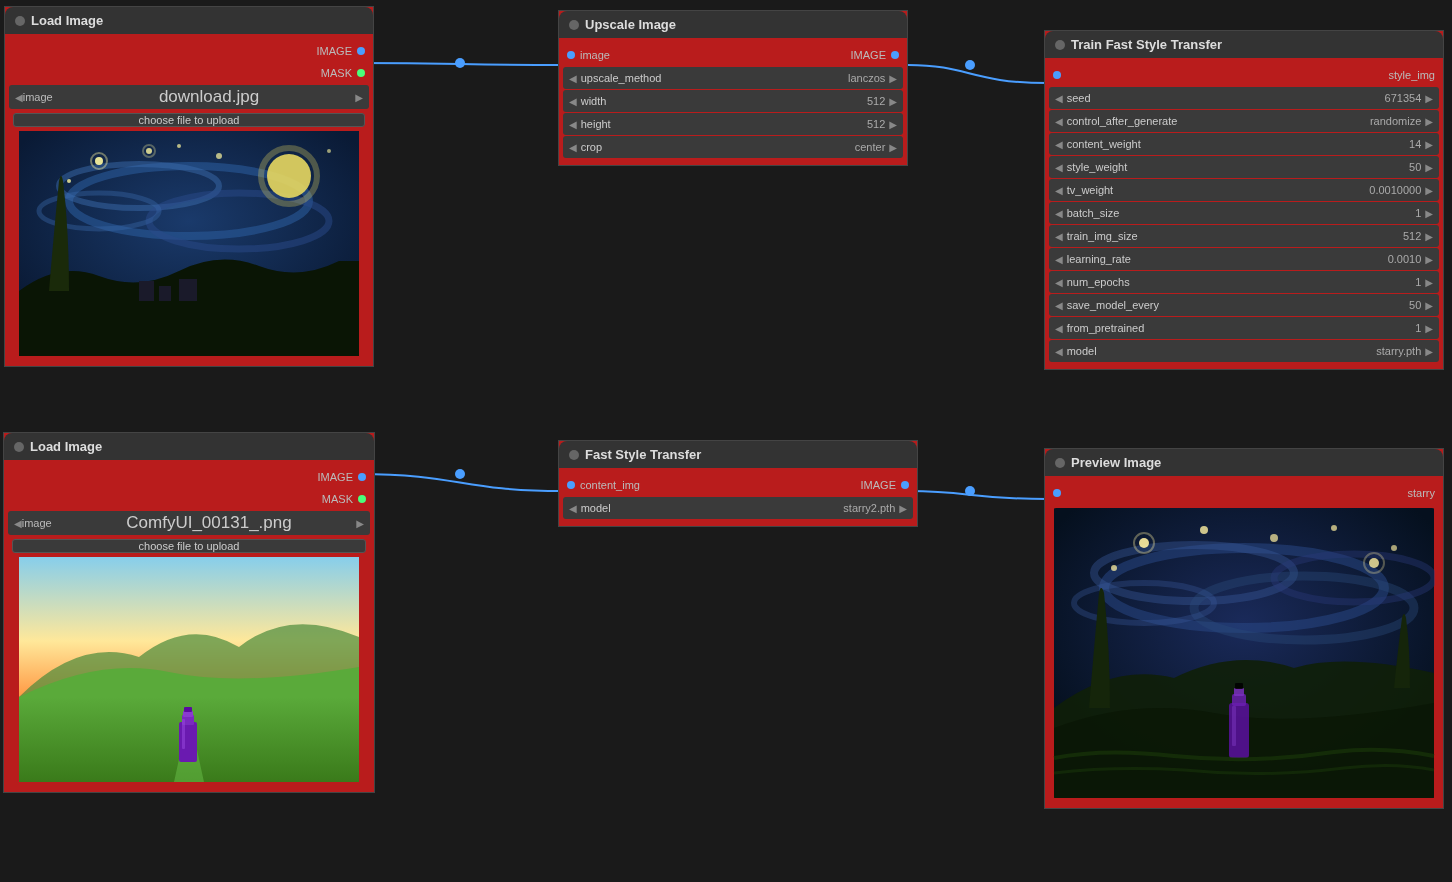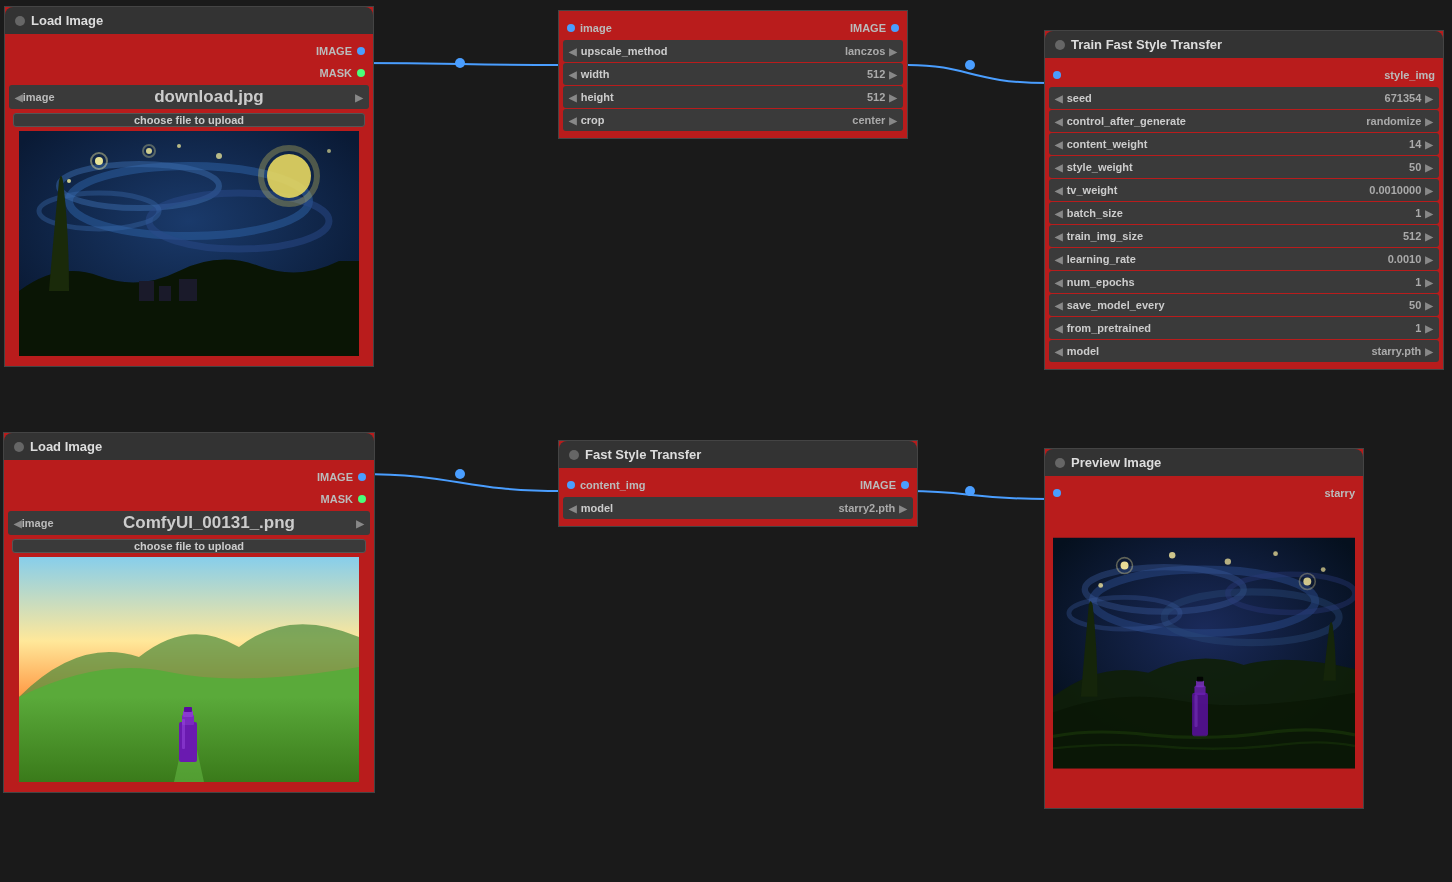--- a/index.html
+++ b/index.html
@@ -40,21 +40,20 @@
       background: #666;
       flex-shrink: 0;
     }
     .node-title {
       font-size: 13px;
       color: #ddd;
       font-weight: bold;
     }
     .node-body {
       padding: 6px 0;
-      font-weight: bold;
     }
     
     .port-row {
       display: flex;
       align-items: center;
       justify-content: space-between;
       padding: 2px 8px;
       min-height: 22px;
     }
     .port-label {
@@ -308,20 +307,24 @@
           <rect x="164" y="154" width="10" height="6" rx="1" fill="#8a3ad0"></rect>
           <rect x="165" y="150" width="8" height="5" rx="1" fill="#5a0aa0"></rect>
 
           <rect x="163" y="162" width="3" height="30" rx="1" fill="#9a4ae0" opacity="0.5"></rect>
         </svg>
       </div>
     </div>
   </div>
 
   <div class="node" style="left:558px;top:10px;width:350px;">
+    <div class="node-header">
+      <div class="node-dot"></div>
+      <span class="node-title">Upscale Image</span>
+    </div>
     <div class="node-body">
 
       <div class="port-row">
         <div class="port-dot port-dot-left"></div>
         <span class="port-label">image</span>
         <span style="flex:1"></span>
         <span class="port-label">IMAGE</span>
         <div class="port-dot port-dot-right" style="background:#4a9eff;"></div>
       </div>
 
@@ -456,21 +459,21 @@
 
       <div class="field-row">
         <span class="field-arrow-left">◀</span>
         <span class="field-name">model</span>
         <span class="field-val">starry2.pth</span>
         <span class="field-arrow-right">▶</span>
       </div>
     </div>
   </div>
 
-  <div class="node" style="left:1044px;top:448px;width:320px;">
+  <div class="node" style="left:1044px;top:448px;width:400px;">
     <div class="node-header">
       <div class="node-dot"></div>
       <span class="node-title">Preview Image</span>
     </div>
     <div class="node-body">
 
       <div class="port-row">
         <div class="port-dot port-dot-left"></div>
         <span class="port-label">starry</span>
       </div>

